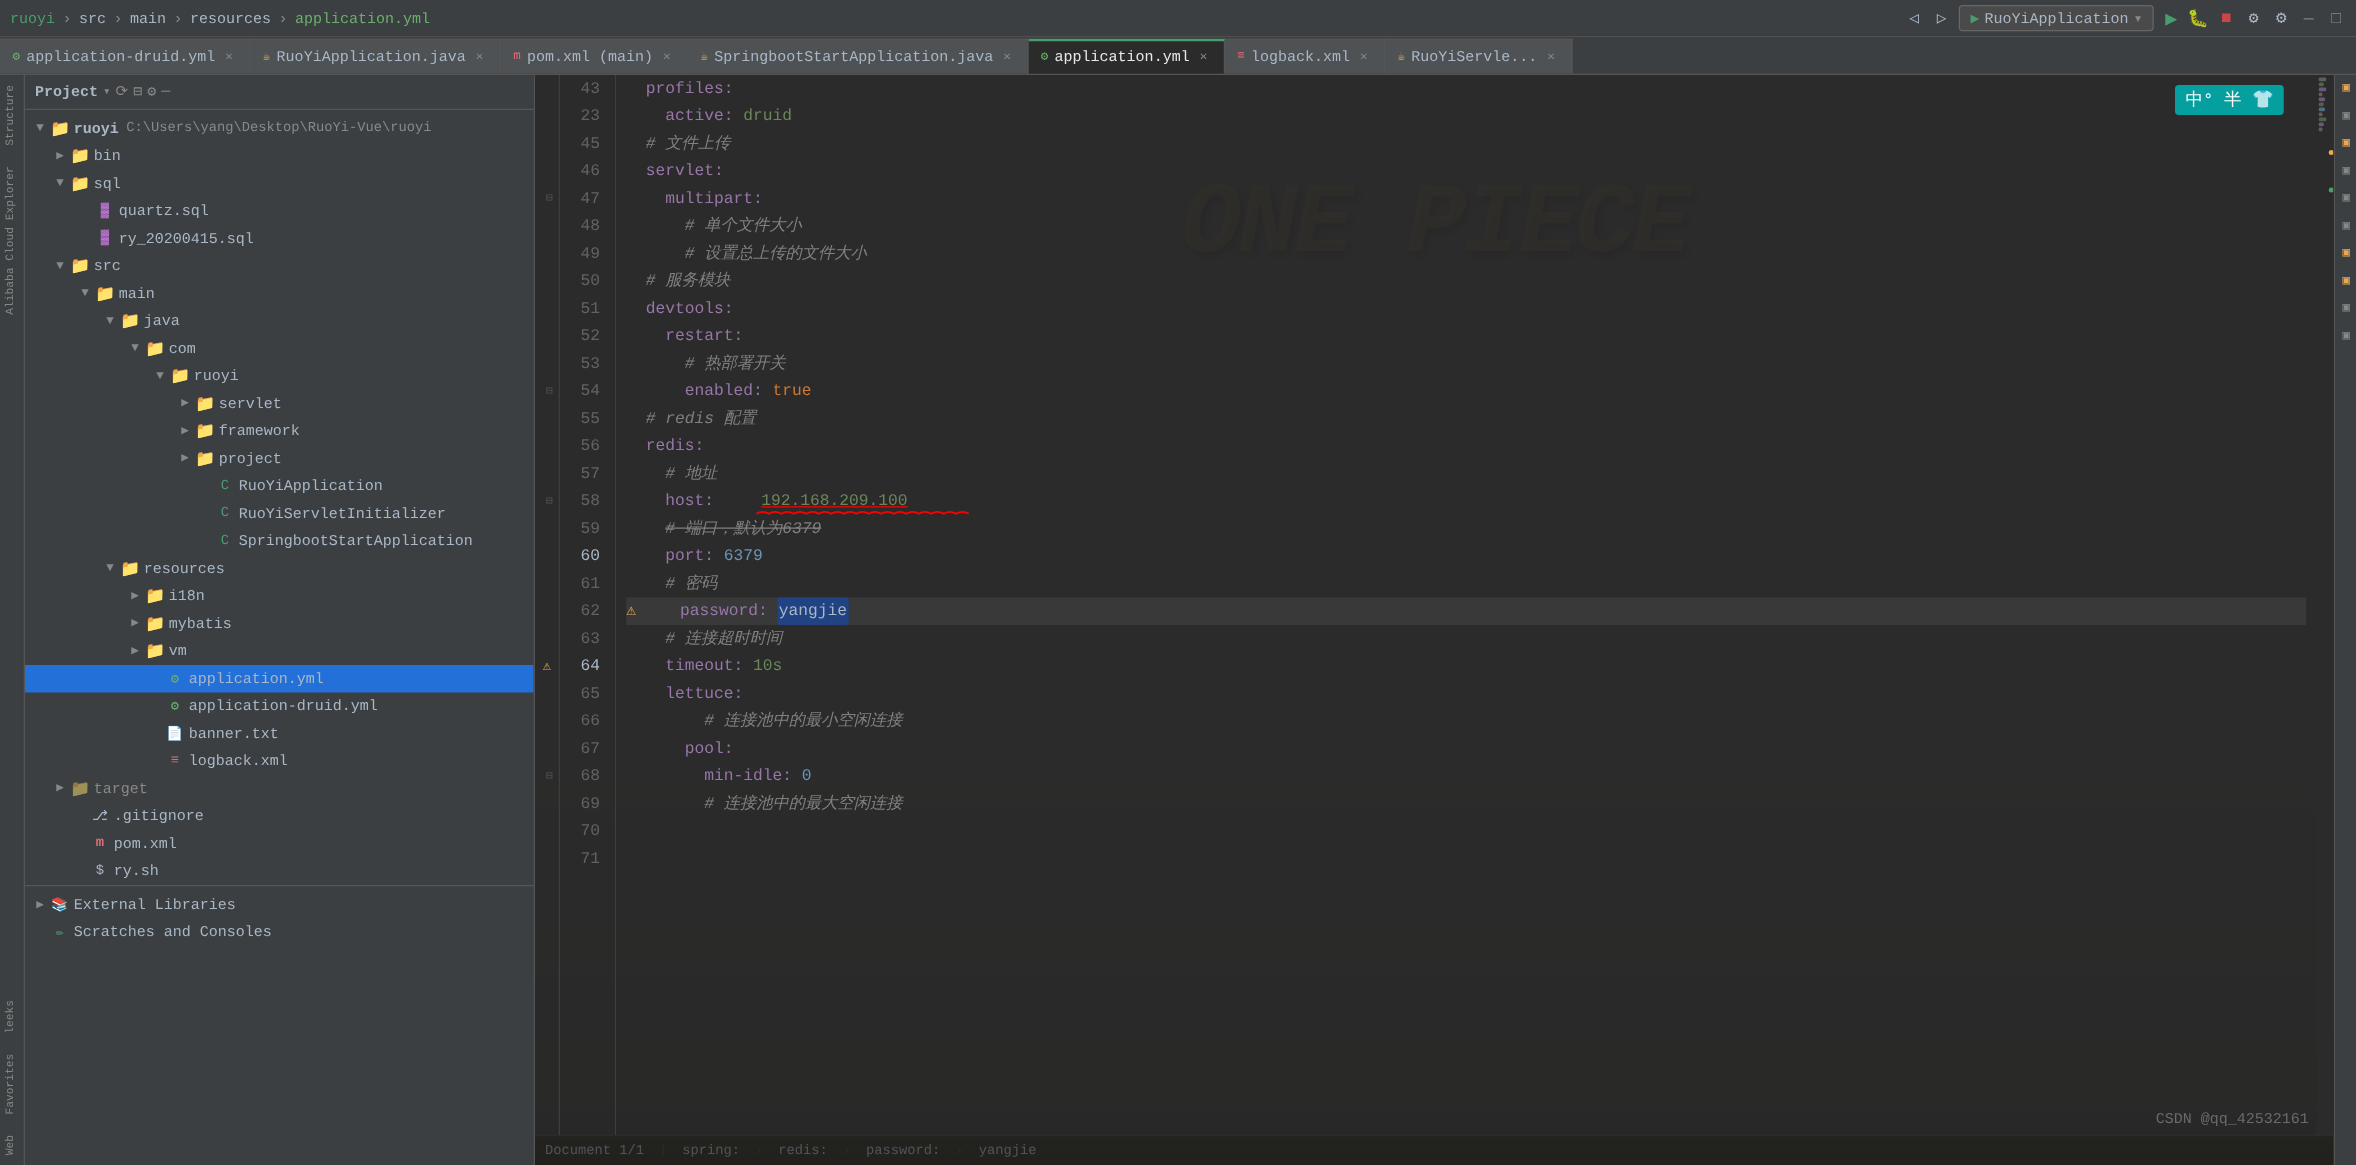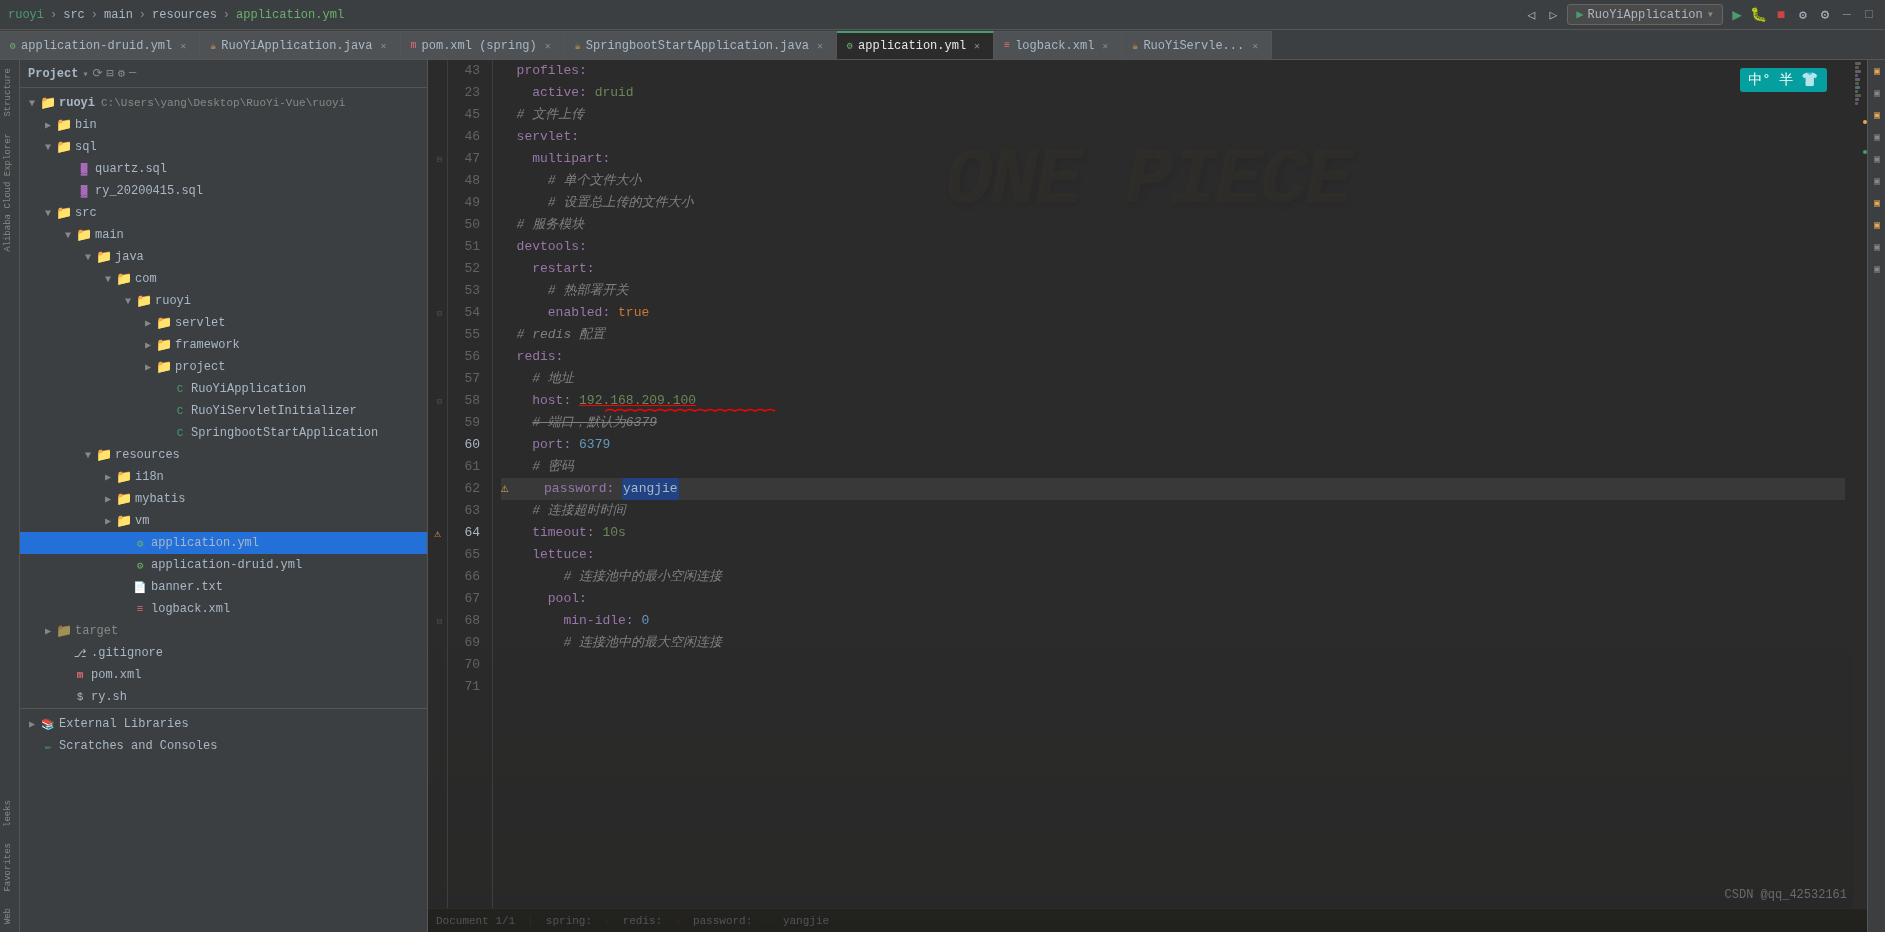--- a/index.html
+++ b/index.html
@@ -259,21 +259,21 @@
     }
     .code-line.current-line { background: rgba(255,255,255,0.07); }
 
     
     .yaml-key { color: #9876aa; }
     .yaml-val-str { color: #6a8759; }
     .yaml-val-num { color: #6897bb; }
     .yaml-val-bool { color: #cc7832; }
     .yaml-comment { color: #808080; font-style: italic; }
     .yaml-selected { background: #214283; border-radius: 2px; padding: 0 1px; }
-    .underline-red { text-decoration: underline; text-decoration-color: red; }
+    .underline-red { text-decoration: underline; text-decoration-color: red; margin-left: 30px; }
     .warning-icon {
       color: #e8a855;
       margin-right: 4px;
     }
     .fold-marker {
       color: #888;
       font-size: 10px;
       margin-left: 4px;
     }
 
@@ -435,21 +435,21 @@
     <span>application-druid.yml</span>
     <span class="tab-close">✕</span>
   </div>
   <div class="tab">
     <span style="color:#e8a855;font-size:10px;">☕</span>
     <span>RuoYiApplication.java</span>
     <span class="tab-close">✕</span>
   </div>
   <div class="tab">
     <span style="color:#e06c75;font-size:10px;">m</span>
-    <span>pom.xml (spring)</span>
+    <span>pom.xml (main)</span>
     <span class="tab-close">✕</span>
   </div>
   <div class="tab">
     <span style="color:#e8a855;font-size:10px;">☕</span>
     <span>SpringbootStartApplication.java</span>
     <span class="tab-close">✕</span>
   </div>
   <div class="tab active">
     <span style="color:#6aaf6a;font-size:10px;">⚙</span>
     <span>application.yml</span>

